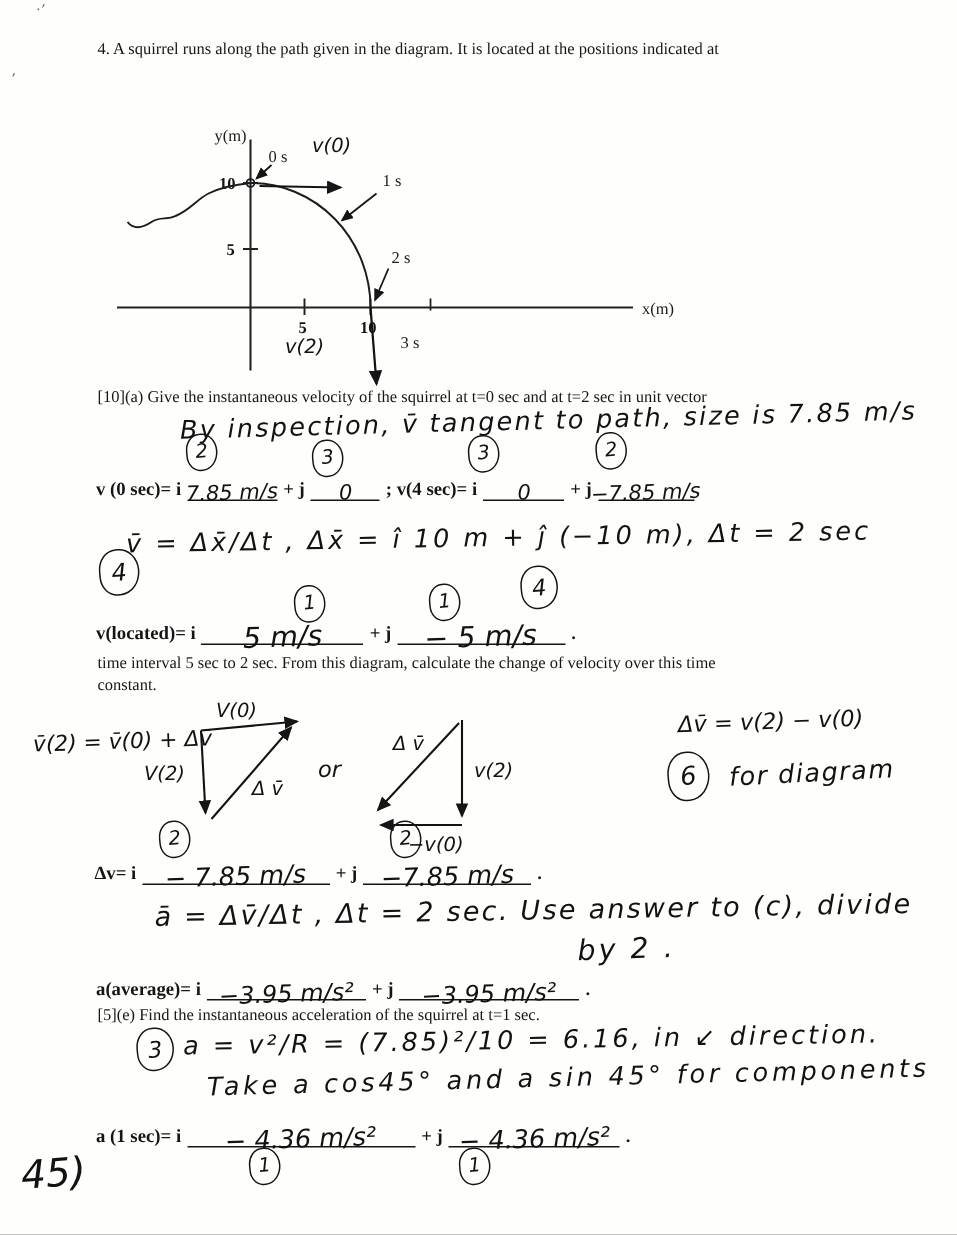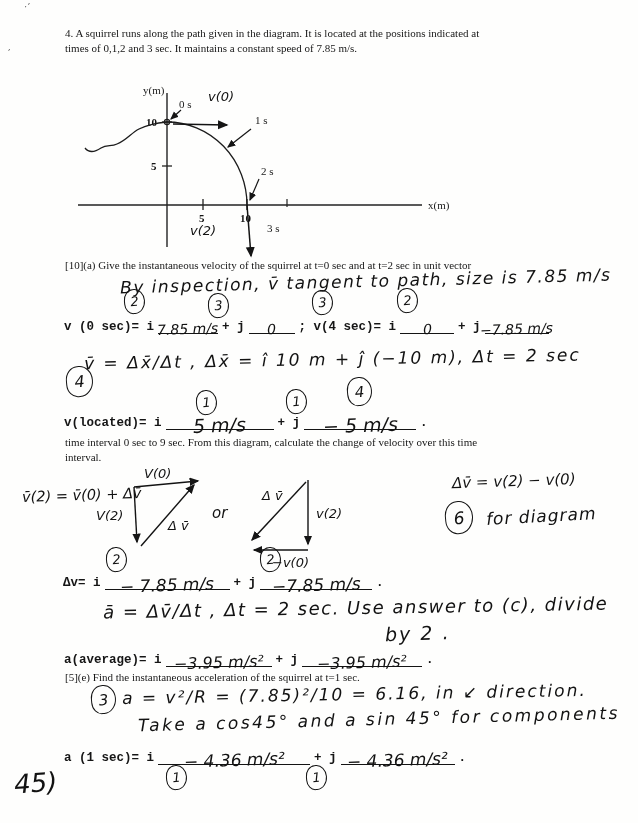--- a/index.html
+++ b/index.html
@@ -3,21 +3,21 @@
 <meta charset="utf-8">
 <style>
   html,body { margin:0; padding:0; background:#9a9a9a; }
   .page {
     position:relative; width:638px; height:823px; margin:0 auto;
     background:#fefefd; overflow:hidden;
     font-family:"Liberation Serif", serif; color:#161616;
   }
   .abs { position:absolute; }
   .printed { font-family:"Liberation Serif", serif; font-size:11px; line-height:15px; color:#171717; }
-  .eq { font-family:Liberation Mono, monospace; font-weight:bold; font-size:12.5px; color:#151515; white-space:nowrap; }
+  .eq { font-family:Liberation Serif, serif; font-weight:bold; font-size:12.5px; color:#151515; white-space:nowrap; }
   .hw {
     font-family:"DejaVu Sans", sans-serif; font-style:italic;
     color:#121212; white-space:nowrap;
   }
   .ansrow { display:flex; align-items:flex-end; gap:4px; }
   .blank {
     display:inline-flex; justify-content:center; align-items:flex-end;
     border-bottom:1.3px solid #141414; height:20px;
   }
   .hwv { line-height:13px; position:relative; top:3px; transform:rotate(-2deg); }
@@ -36,21 +36,20 @@
 </head>
 <body>
 
 <div class="page">
 
   <div class="abs hw gray" style="left:24px;top:2px;font-size:9px">·’</div>
   <div class="abs hw gray" style="left:7px;top:48px;font-size:9px">’</div>
 
   <div class="abs printed" style="left:65px;top:26px;width:525px">
     <div>4. A squirrel runs along the path given in the diagram. It is located at the positions indicated at</div>
-    <div>times of 0,1,2 and 3 sec. It maintains a constant speed of 7.85 m/s.</div>
   </div>
 
   <svg class="abs" style="left:75px;top:85px" width="395" height="185" viewBox="0 0 395 185">
     <defs>
       <marker id="ah" markerWidth="9" markerHeight="8" refX="6" refY="3" orient="auto">
         <path d="M0,0 L7,3 L0,6 z" fill="#151515"></path>
       </marker>
     </defs>
 
     <line x1="92" y1="8" x2="92" y2="162" stroke="#222" stroke-width="1.4"></line>
@@ -142,22 +141,22 @@
         <span class="hw hwv" style="font-size:19px">5 m/s</span>
       </span>
     <span class="eq">+ j</span>
     <span class="blank" style="width:112px;height:22px">
         <span class="hw hwv" style="font-size:19px">− 5 m/s</span>
       </span>
     <span class="eq">.</span>
   </div>
 
   <div class="abs printed" style="left:65px;top:435px;width:525px">
-    <div>time interval 0 sec to 9 sec. From this diagram, calculate the change of velocity over this time</div>
-    <div>interval.</div>
+    <div>time interval 5 sec to 2 sec. From this diagram, calculate the change of velocity over this time</div>
+    <div>constant.</div>
   </div>
 
   <div class="abs hw" style="left:22px;top:487px;font-size:14.5px;transform:rotate(-2deg)">v̄(2) = v̄(0) + Δv̄</div>
   <div class="abs hw" style="left:452px;top:472px;font-size:15px;transform:rotate(-2deg)">Δv̄ = v(2) − v(0)</div>
   <div class="mark-circle" style="left:445px;top:501px;width:26px;height:31px;font-size:17px">
       <span>6</span>
     </div>
   <div class="abs hw" style="left:486px;top:506px;font-size:17px;letter-spacing:1px;transform:rotate(-3deg)">for diagram</div>
 
   <svg class="abs" style="left:88px;top:466px" width="262" height="106" viewBox="0 0 262 106">

